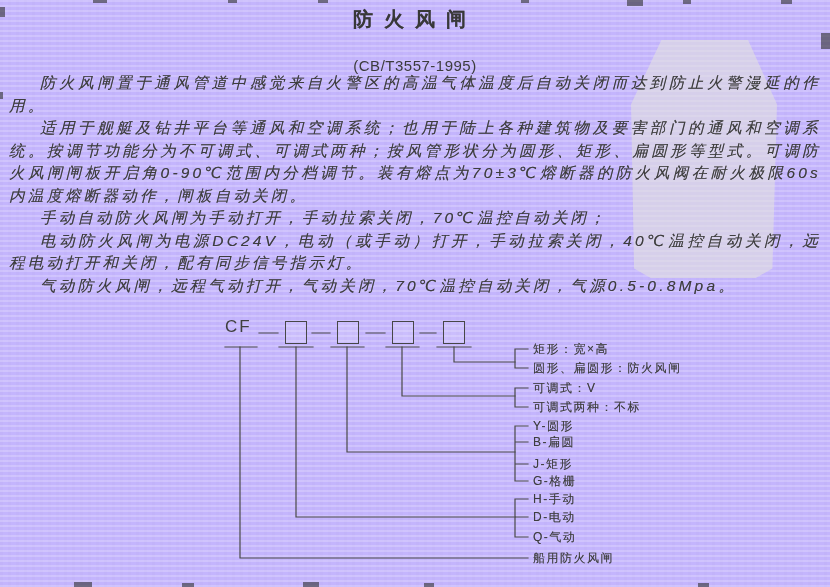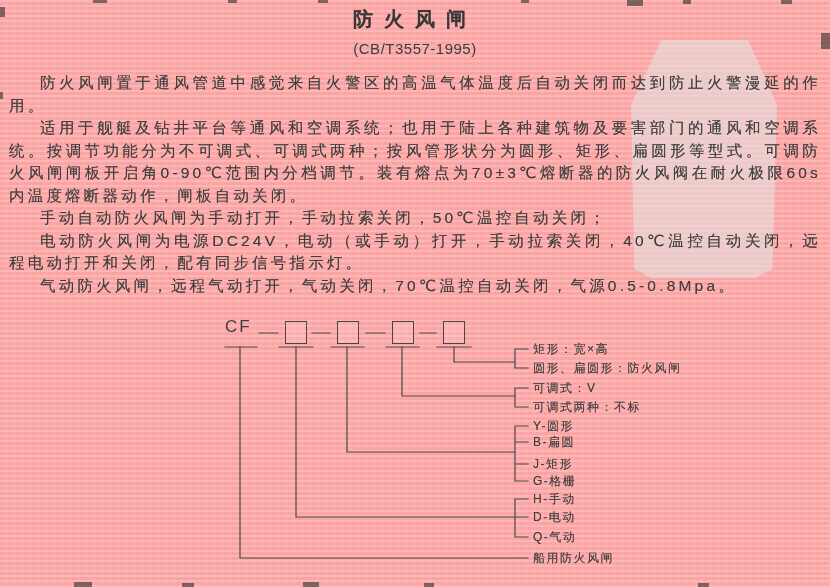--- a/index.html
+++ b/index.html
@@ -1,38 +1,38 @@
 <!DOCTYPE html>
 <html><head>
 <meta charset="utf-8">
 <style>
   html,body{margin:0;padding:0;}
   body{width:830px;height:587px;overflow:hidden;
        font-family:"Liberation Sans","DejaVu Sans",sans-serif;}
-  .page{position:relative;width:830px;height:587px;background:#fca5a5;overflow:hidden;}
+  .page{position:relative;width:830px;height:587px;background:#c4b5fd;overflow:hidden;}
   .page::before{content:"";position:absolute;inset:0;pointer-events:none;
     background:
       repeating-linear-gradient(0deg, rgba(255,255,255,.20) 0 2px, rgba(0,0,0,0) 2px 5px),
       repeating-linear-gradient(90deg, rgba(0,0,0,.012) 0 3px, rgba(0,0,0,0) 3px 8px);}
   
   .watermark{position:absolute;left:628px;top:40px;width:152px;height:238px;
     background:#e2e1df;opacity:.6;
     clip-path:polygon(22% 0,79% 0,98% 27%,95% 96%,84% 100%,15% 100%,4% 96%,2% 27%);}
   
   .mark{position:absolute;background:#2e2e2e;opacity:.6;}
   
   .title-wrap{position:absolute;left:0;top:6px;width:100%;text-align:center;}
   h1.title{margin:0;font-size:20px;font-weight:600;letter-spacing:11px;color:#383838;
     text-shadow:0 0 .6px rgba(56,56,56,.6);}
-  .standard{margin-top:7px;font-size:15px;color:#3c3c3c;letter-spacing:.5px;}
+  .standard{margin-top:24px;font-size:15px;color:#3c3c3c;letter-spacing:.5px;}
   
   .bodytext{position:absolute;left:9px;top:72px;width:812px;color:#3e3e3e;
     font-size:15.5px;line-height:22.5px;letter-spacing:3.2px;text-align:justify;
     text-shadow:0 0 .5px rgba(62,62,62,.55);}
-  .bodytext p{margin:0;text-indent:2em;}
+  .bodytext p{margin:0;text-indent:2em;font-style:italic;}
   
   .diagram-svg{position:absolute;left:0;top:0;width:830px;height:587px;pointer-events:none;}
   .cf{position:absolute;left:225px;top:317px;font-size:17px;letter-spacing:2px;
     color:#3f3f3f;font-weight:400;}
   .codebox{position:absolute;top:321px;width:20px;height:21px;border:1.5px solid #474747;
     background:rgba(255,255,255,.12);}
   .dlabel{position:absolute;left:533px;font-size:12px;letter-spacing:1.5px;color:#3e3e3e;
     white-space:nowrap;text-shadow:0 0 .5px rgba(62,62,62,.5);}
 </style>
 </head>
@@ -59,21 +59,21 @@
   <div class="mark" style="left:698px;top:583px;width:11px;height:4px"></div>
 
   <div class="title-wrap">
     <h1 class="title">防火风闸</h1>
     <div class="standard">(CB/T3557-1995)</div>
   </div>
 
   <div class="bodytext">
     <p>防火风闸置于通风管道中感觉来自火警区的高温气体温度后自动关闭而达到防止火警漫延的作用。</p>
     <p>适用于舰艇及钻井平台等通风和空调系统；也用于陆上各种建筑物及要害部门的通风和空调系统。按调节功能分为不可调式、可调式两种；按风管形状分为圆形、矩形、扁圆形等型式。可调防火风闸闸板开启角0-90℃范围内分档调节。装有熔点为70±3℃熔断器的防火风阀在耐火极限60s内温度熔断器动作，闸板自动关闭。</p>
-    <p>手动自动防火风闸为手动打开，手动拉索关闭，50℃温控自动关闭；</p>
+    <p>手动自动防火风闸为手动打开，手动拉索关闭，70℃温控自动关闭；</p>
     <p>电动防火风闸为电源DC24V，电动（或手动）打开，手动拉索关闭，40℃温控自动关闭，远程电动打开和关闭，配有同步信号指示灯。</p>
     <p>气动防火风闸，远程气动打开，气动关闭，70℃温控自动关闭，气源0.5-0.8Mpa。</p>
   </div>
 
   <span class="cf">CF</span>
   <div class="codebox" style="left:285px"></div>
   <div class="codebox" style="left:337px"></div>
   <div class="codebox" style="left:392px"></div>
   <div class="codebox" style="left:443px"></div>
 

